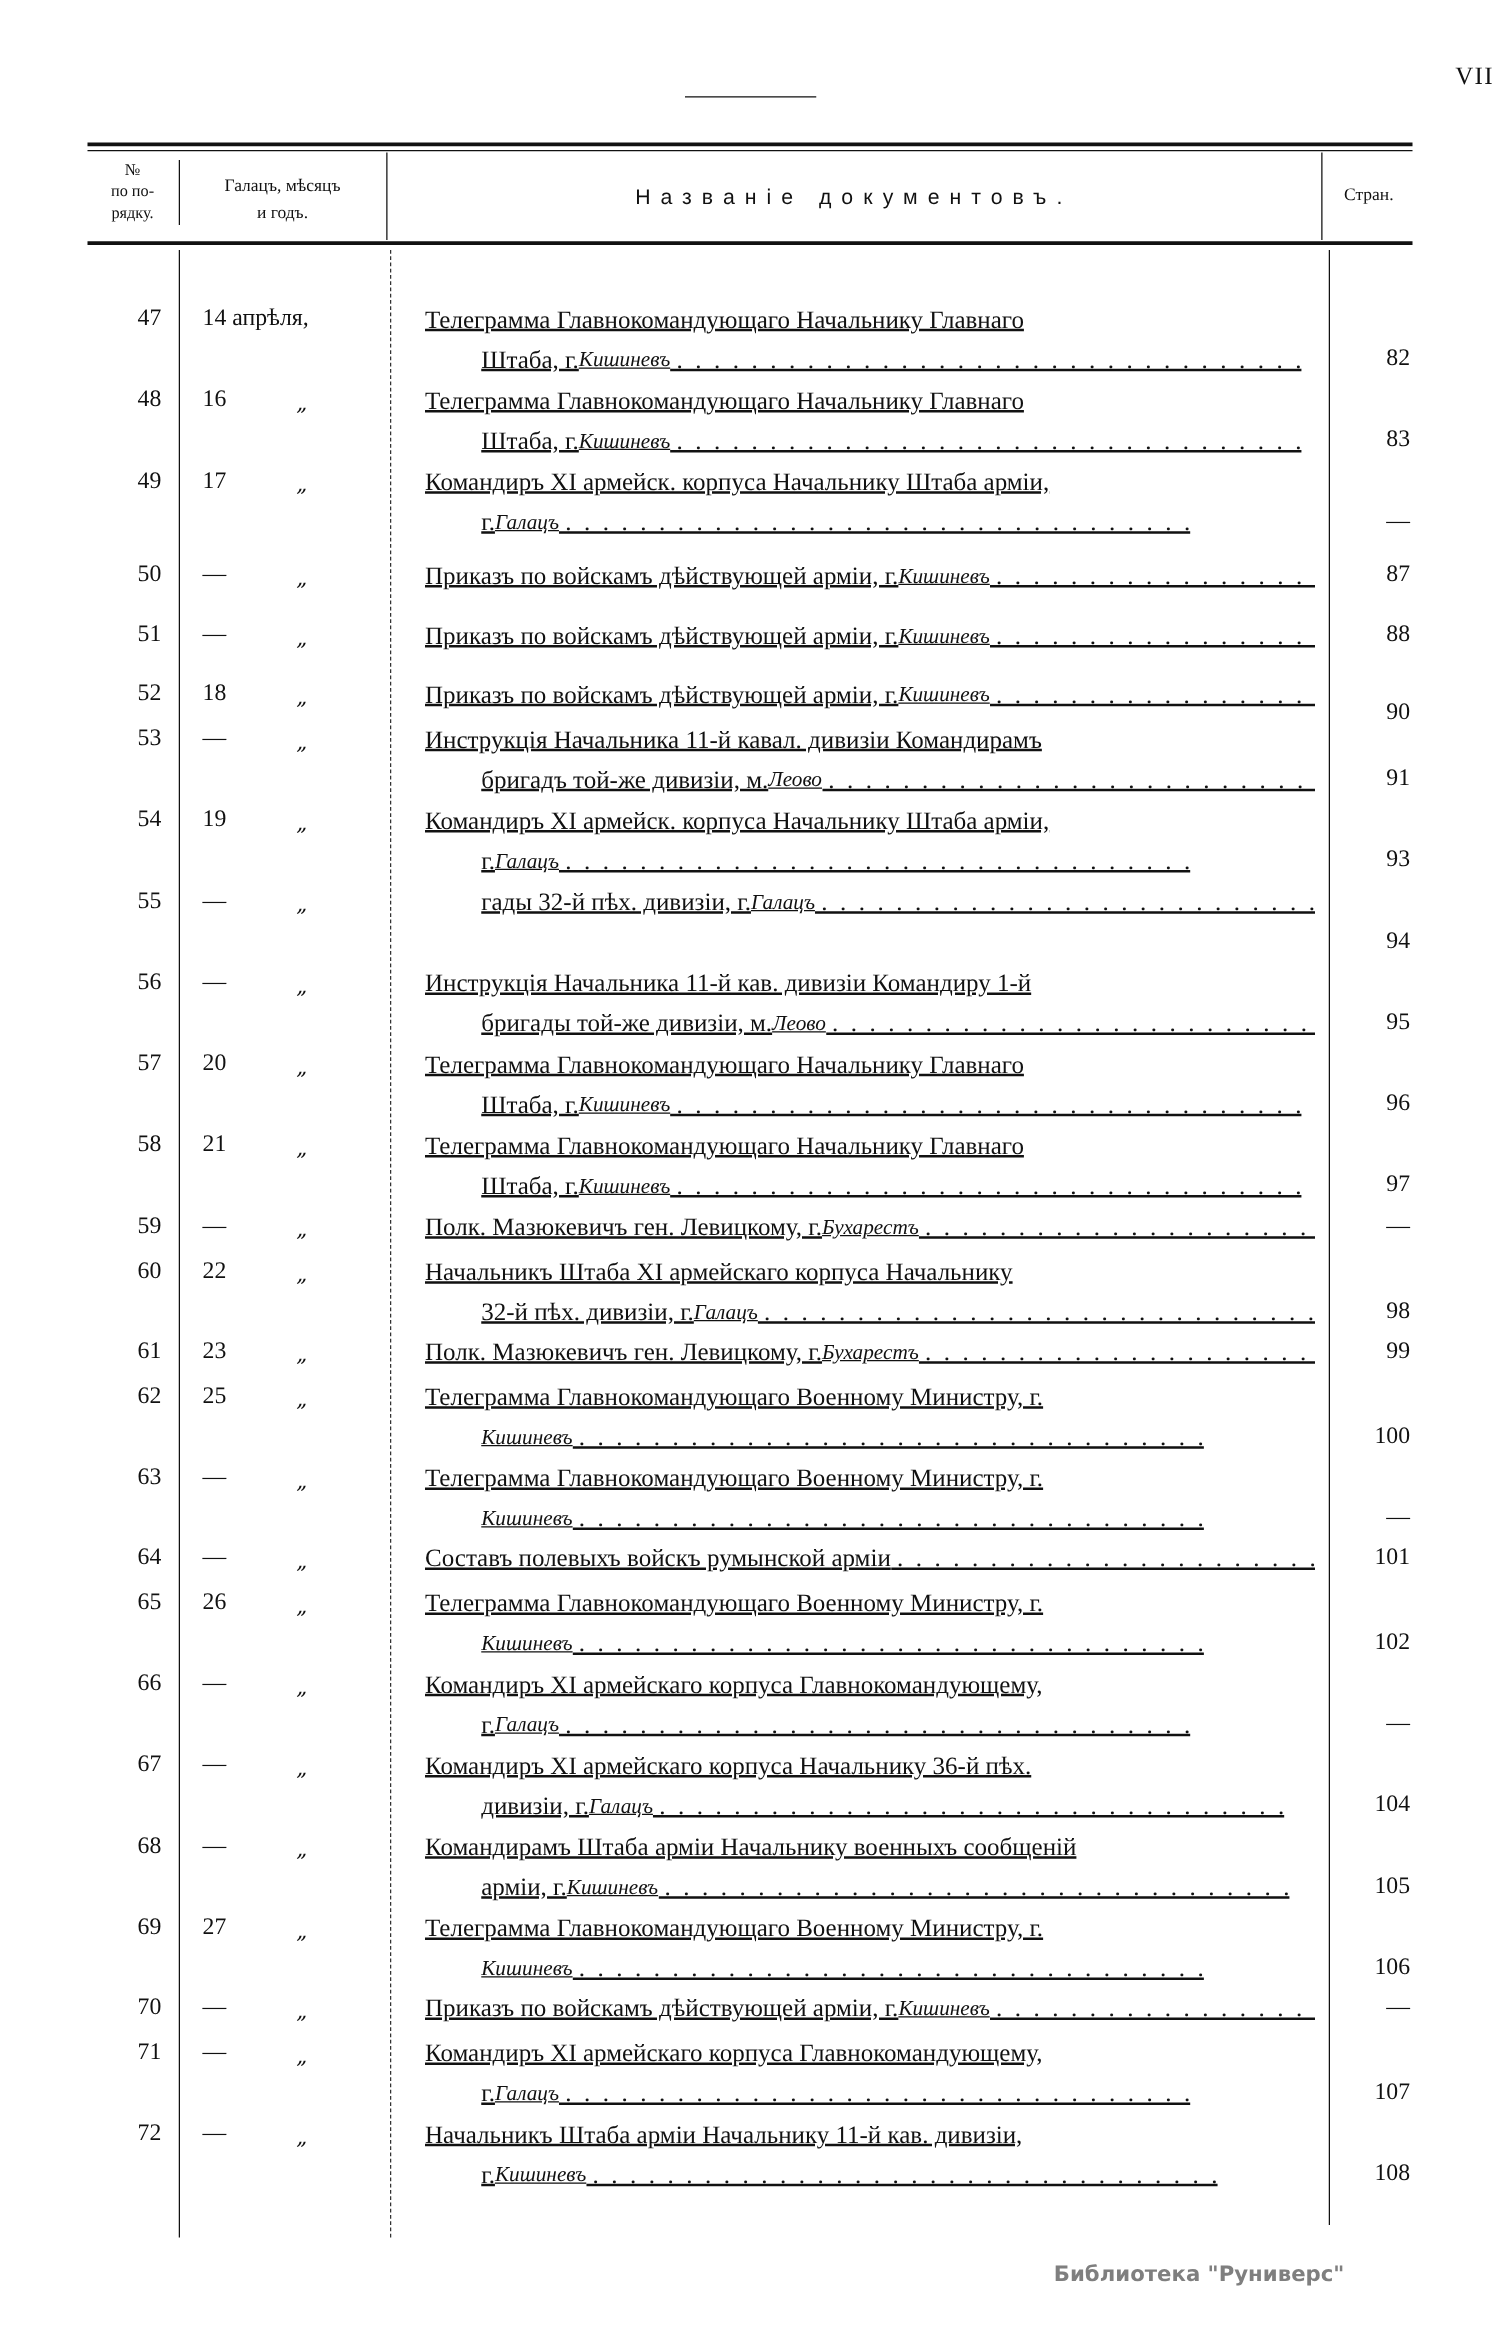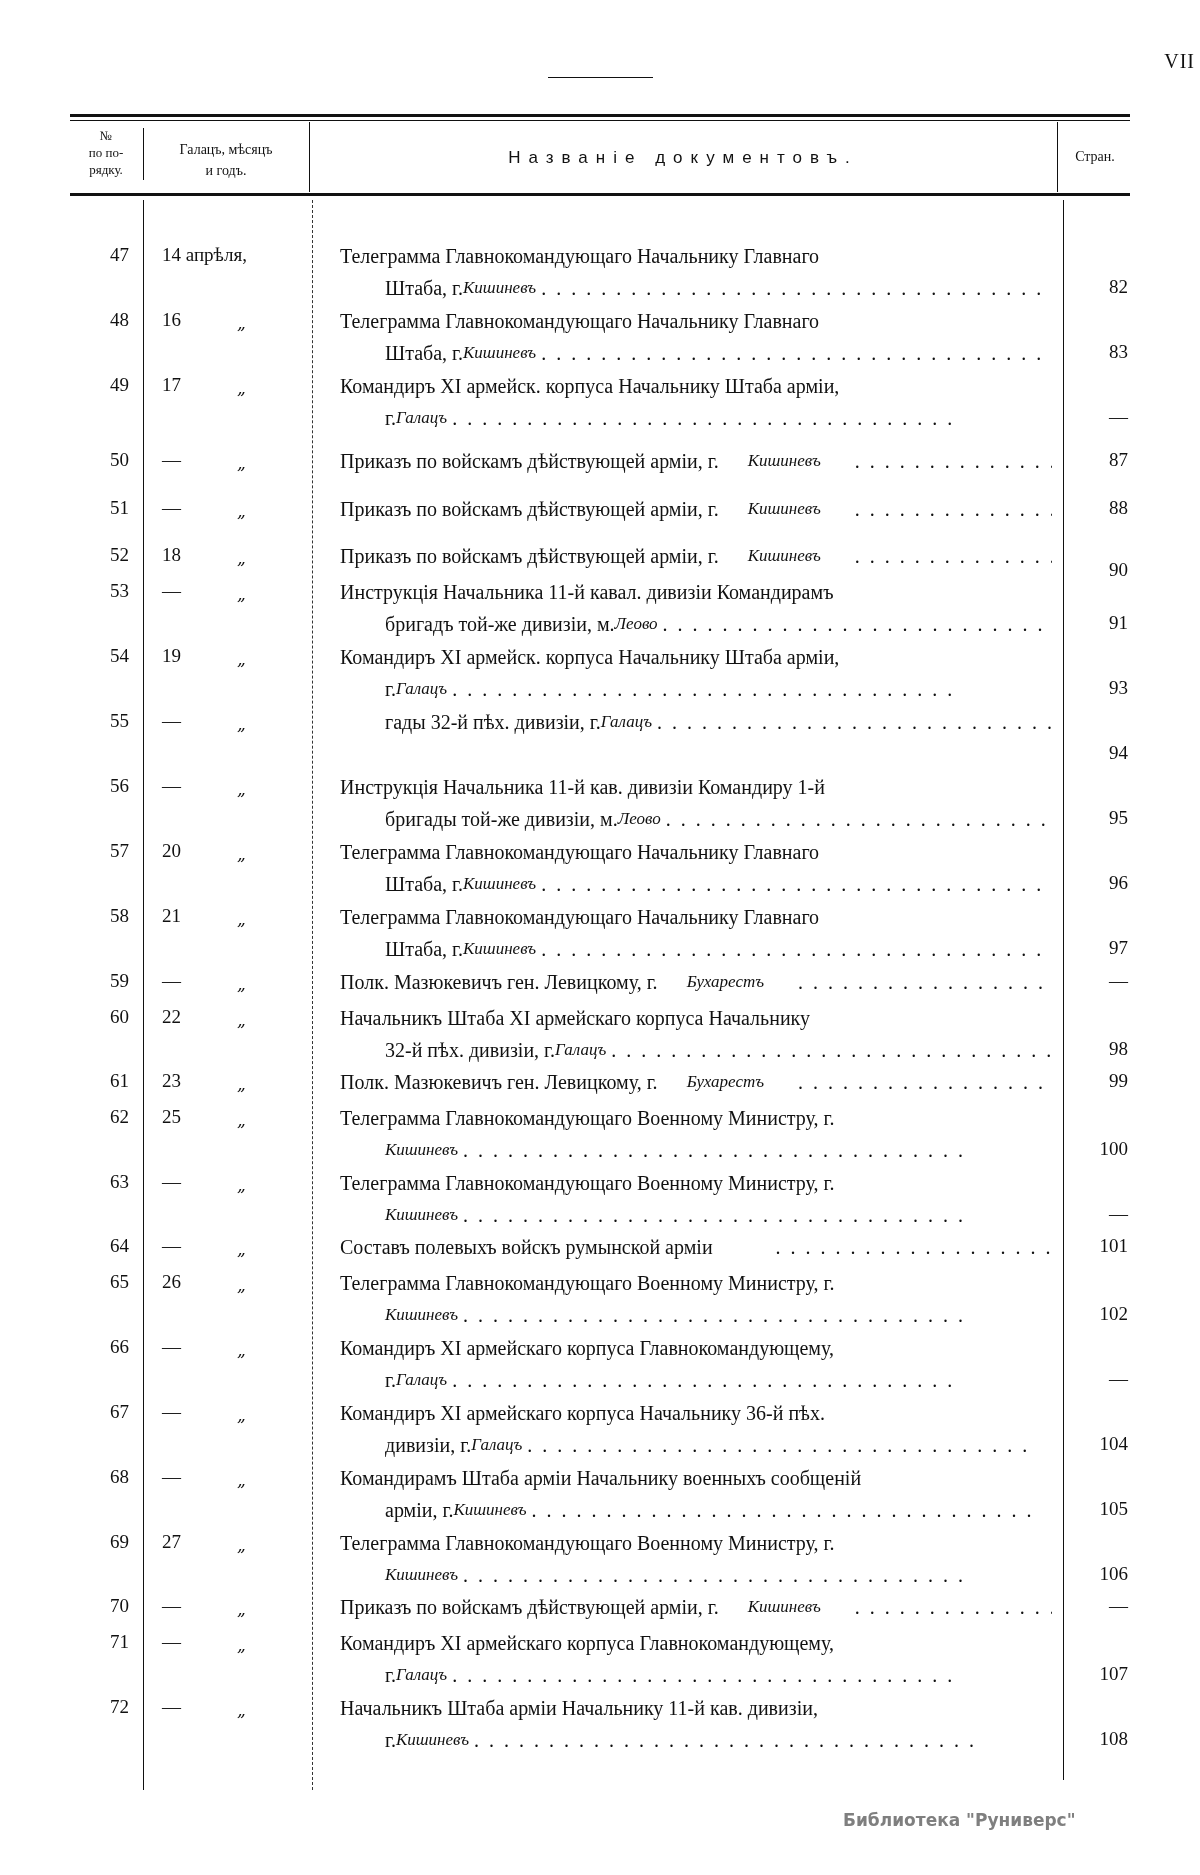--- a/index.html
+++ b/index.html
@@ -19,25 +19,25 @@
   .hdr-title { left:310px; width:746px; top:148px; font-family:"Liberation Sans",sans-serif;
                font-size:17px; letter-spacing:8px; }
   .hdr-page { left:1060px; width:70px; top:149px; font-size:14px; }
 
   .row { position:absolute; left:0; width:1200px; }
   .row .num { position:absolute; left:70px; width:59px; text-align:right; font-size:19px;
               font-family:"Liberation Serif",serif; top:0; }
   .row .day { position:absolute; left:162px; font-size:19px; font-family:"Liberation Serif",serif; top:0; }
   .row .ditto { position:absolute; left:237px; font-size:17px; top:4px; font-style:italic; }
   .row .title { position:absolute; left:340px; width:712px; font-size:20px; line-height:32px;
-                font-family:"Liberation Serif",serif; top:-4px; }
+                font-family:"Liberation Serif",serif; top:-4px;text-decoration:underline; }
   .row .line { display:flex; white-space:nowrap; }
   .row .line.l1 { justify-content:space-between; }
   .row .line.l2 { padding-left:45px; }
-  .row .line.l2.noindent { padding-left:0;gap:29px; }
+  .row .line.l2.noindent { padding-left:0; }
   .row .leader { flex:1; overflow:hidden; letter-spacing:0; }
   .row .leader::after { content:" .  .  .  .  .  .  .  .  .  .  .  .  .  .  .  .  .  .  .  .  .  .  .  .  .  .  .  .  .  .  .  .  .  ."; white-space:pre; }
   .row .place { font-style:italic; font-size:17px; }
   .row .pg { position:absolute; left:1070px; width:58px; text-align:right; font-size:19px;
              font-family:"Liberation Serif",serif; }
   .watermark { position:absolute; left:843px; top:1810px; font-family:"DejaVu Sans",sans-serif;
                font-weight:bold; font-size:17px; color:#7f7f7f; }
 </style>
 </head>
 <body>

